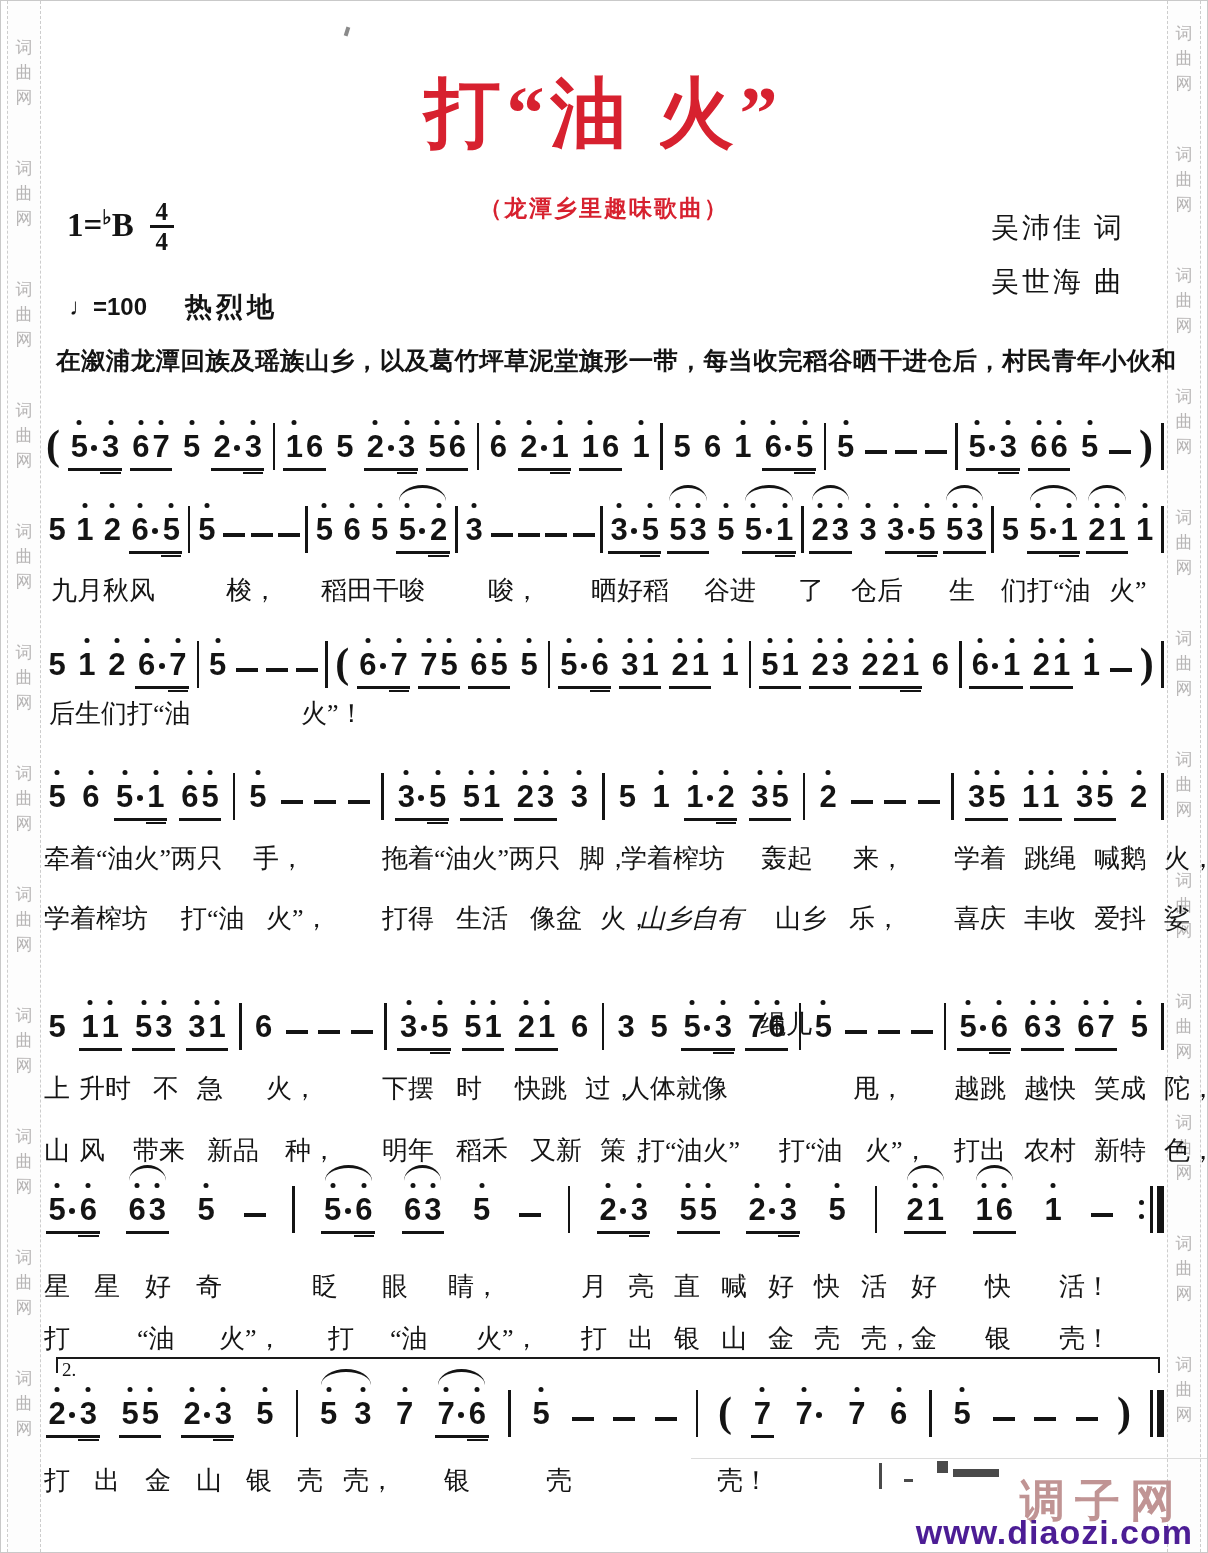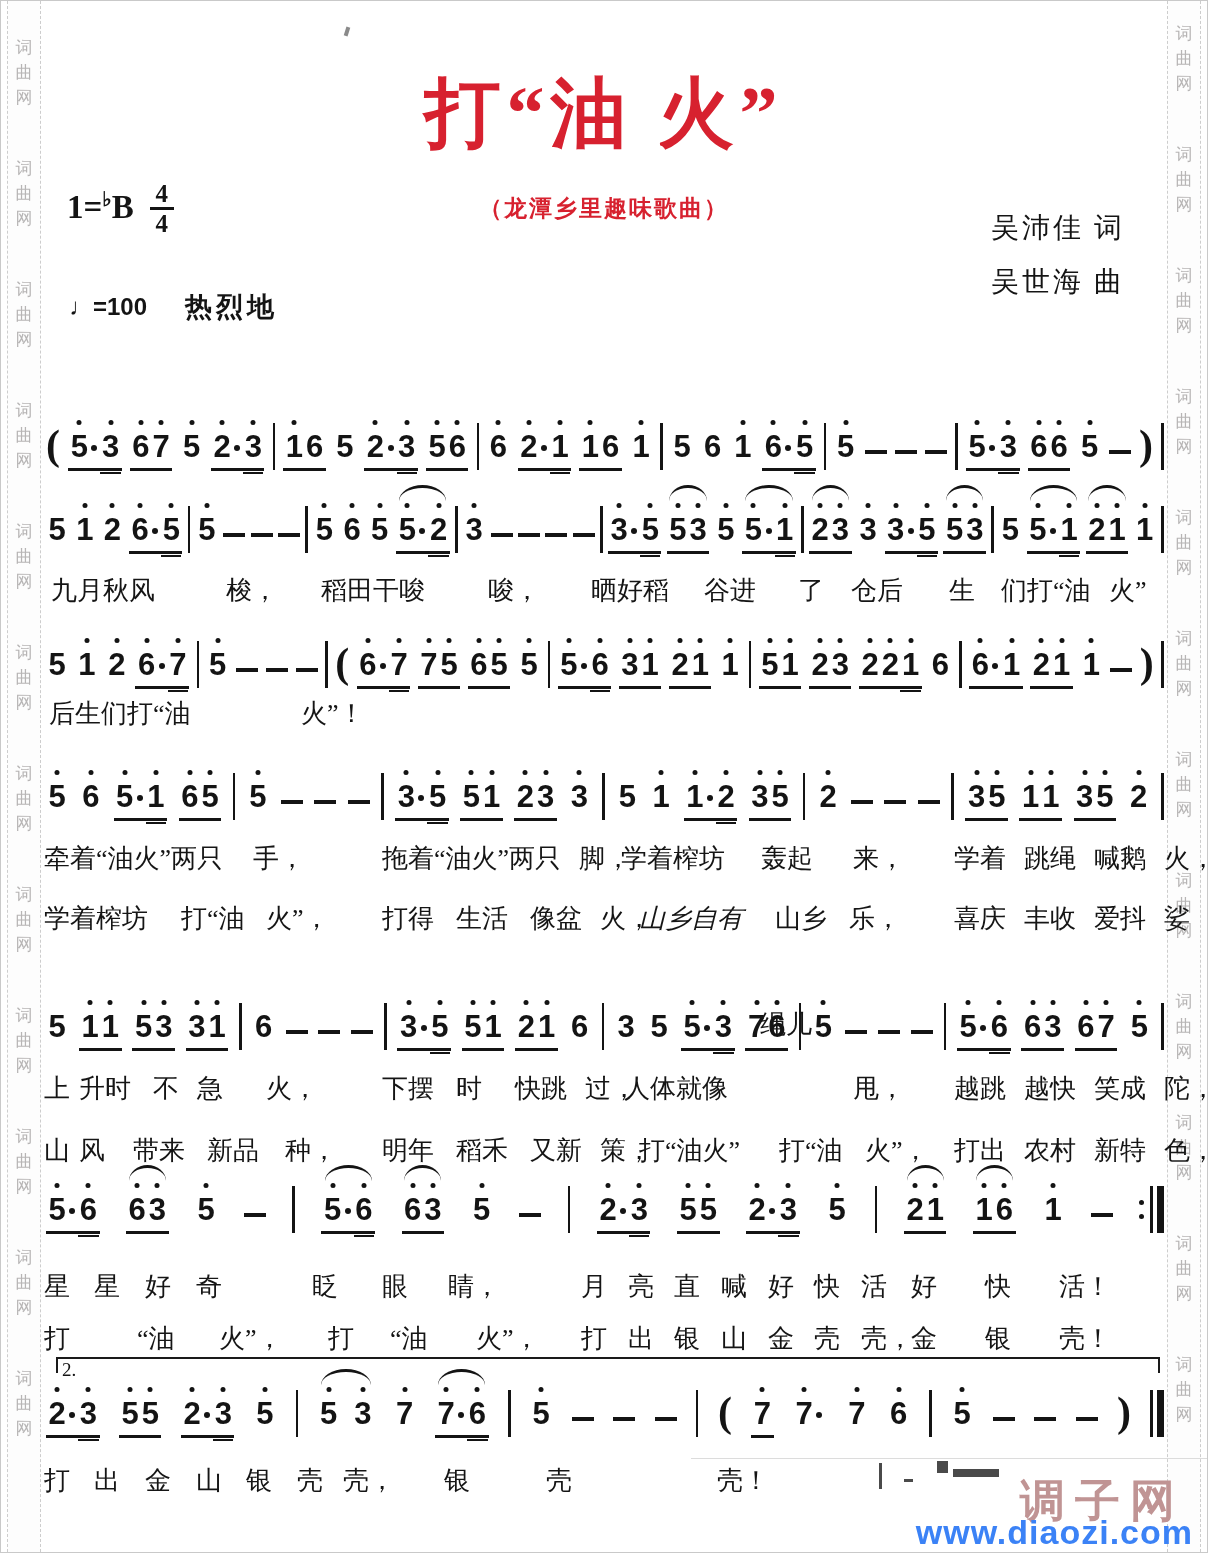--- a/index.html
+++ b/index.html
@@ -3,21 +3,21 @@
 <meta charset="utf-8">
 <style>
   html,body{margin:0;padding:0;}
   body{width:1208px;height:1553px;position:relative;background:#ffffff;overflow:hidden;
        font-family:"Liberation Sans",sans-serif;color:#141414;border:1px solid #c9c9c9;box-sizing:border-box;}
   .abs{position:absolute;}
   
   .title{width:100%;text-align:center;top:62px;font-family:"Liberation Serif",serif;
          font-weight:bold;font-size:76px;letter-spacing:6px;color:#d7212f;}
   .subtitle{width:100%;text-align:center;top:192px;font-weight:bold;font-size:23px;color:#d7212f;letter-spacing:2px;}
-  .keysig{left:66px;top:180px;display:flex;align-items:flex-start;font-family:"Liberation Serif",serif;font-weight:bold;}
+  .keysig{left:66px;top:198px;display:flex;align-items:flex-start;font-family:"Liberation Serif",serif;font-weight:bold;}
   .keysig .base{font-size:33px;line-height:36px;}
   .keysig sup{font-size:20px;vertical-align:super;}
   .frac{margin-left:16px;display:flex;flex-direction:column;align-items:center;}
   .frac .n{font-size:25px;line-height:25px;font-weight:bold;}
   .frac .bar{width:24px;height:3px;background:#141414;margin:1px 0;}
   .tempo{left:68px;top:288px;display:flex;align-items:center;gap:38px;font-weight:bold;}
   .tempo .tn{font-size:24px;}
   .tempo .tt{font-size:27px;letter-spacing:4px;}
   .credit{right:82px;text-align:left;font-size:28px;letter-spacing:3px;font-family:"Liberation Serif",serif;}
   .credit.c1{top:208px;margin-left:24px;} .credit.c2{top:262px;}
@@ -51,21 +51,21 @@
          border-right:2.5px solid #1a1a1a;height:14px;}
   .volta span{position:absolute;left:4px;top:0px;font-size:19px;font-family:"Liberation Serif",serif;}
   
   .sidecol{position:absolute;top:0;bottom:0;width:32px;border-left:1px dashed #cdcdcd;
            border-right:1px dashed #cdcdcd;color:#b7b5b5;text-align:center;overflow:hidden;background:#fdfdfd;}
   .sidecol.left{left:6px;} .sidecol.right{right:6px;}
   .wmgrp{margin-bottom:46px;}
   .wmgrp div{font-size:17px;line-height:25px;}
   
   .wm-name{right:22px;top:1470px;font-size:45px;font-weight:bold;color:#c09494;letter-spacing:10px;}
-  .wm-url{right:14px;top:1512px;font-size:34px;font-weight:bold;color:#3b82f6;letter-spacing:1px;}
+  .wm-url{right:14px;top:1512px;font-size:34px;font-weight:bold;color:#4c1d95;letter-spacing:1px;}
   .artifact{position:absolute;background:#4a4a4a;}
   .faintline{position:absolute;height:1px;background:#dcdcdc;}
   .topmark{position:absolute;left:344px;top:26px;width:4px;height:9px;background:#8a8a8a;transform:rotate(18deg);}
 </style>
 </head>
 <body>
 
 <div class="sidecol left" id="sidecol-left" style="padding-top: 34px;">
     <div class="wmgrp">
       <div>词</div>
@@ -207,20 +207,21 @@
 
 <div class="abs tempo">
   <span class="tn">♩=100</span>
   <span class="tt">热烈地</span>
 </div>
 
 <div class="abs credit c1">吴沛佳  词</div>
 <div class="abs credit c2">吴世海  曲</div>
 
 <div class="abs intro">
+  <div>在溆浦龙潭回族及瑶族山乡，以及葛竹坪草泥堂旗形一带，每当收完稻谷晒干进仓后，村民青年小伙和</div>
 </div>
 
 <div class="volta" id="volta" style="left: 55px; top: 1356px; width: 1100px;">
   <span>2.</span>
 </div>
 
 <div id="score-layer">
     <div class="sys" style="top: 415px;">
       <div class="paren">(</div>
       <div class="unit u1">

